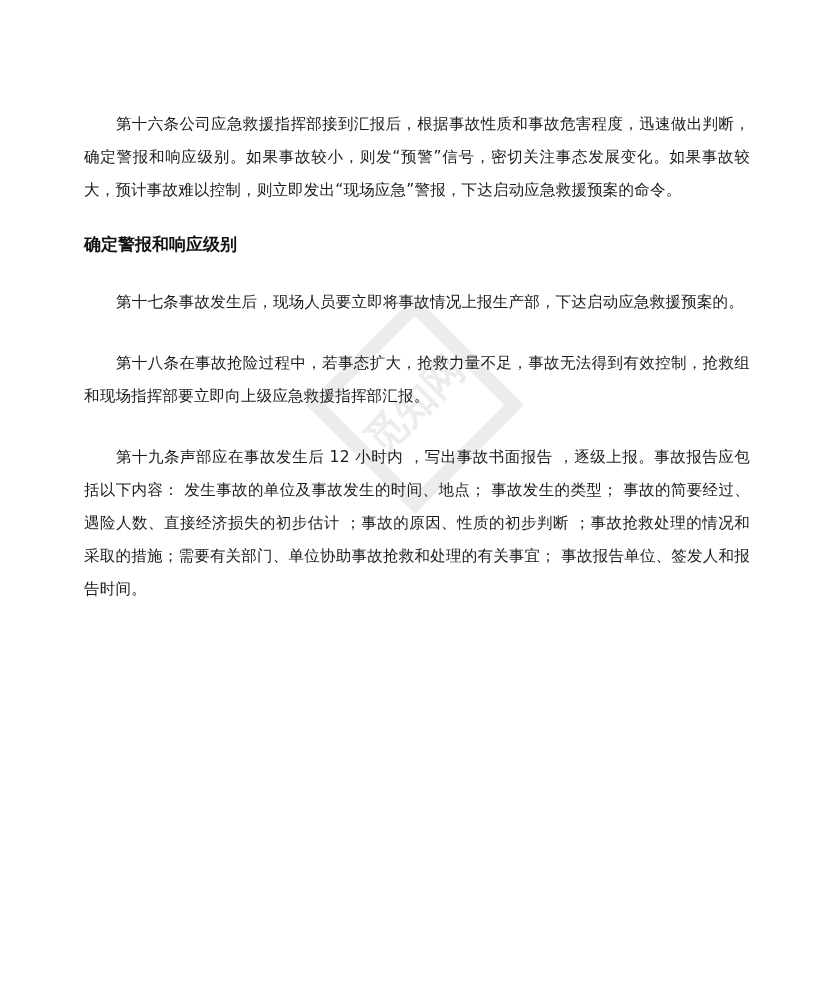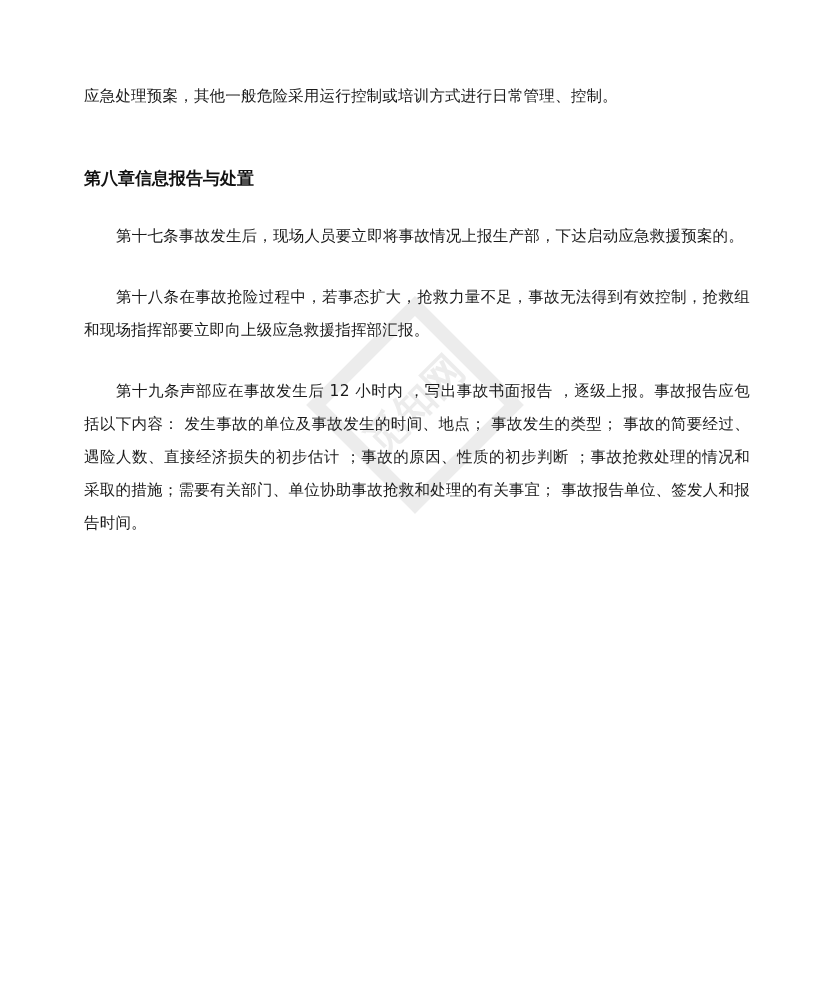--- a/index.html
+++ b/index.html
@@ -60,24 +60,24 @@
 <div class="page">
 
   <svg class="watermark" viewBox="0 0 230 230">
     <g transform="rotate(-45 115 115)">
       <rect x="45" y="45" width="140" height="140" fill="none" stroke="#000" stroke-width="14"></rect>
       <text x="115" y="128" text-anchor="middle" font-size="40" font-family="DejaVu Sans, sans-serif" font-weight="bold" fill="#000">觅知网</text>
     </g>
   </svg>
 
   <div class="content">
-    <p class="para">应急处理预案，其他一般危险采用运行控制或培训方式进行日常管理、控制。</p>
     <div class="gap-lg"></div>
+    <p class="para indent">第十六条公司应急救援指挥部接到汇报后，根据事故性质和事故危害程度，迅速做出判断，确定警报和响应级别。如果事故较小，则发“预警”信号，密切关注事态发展变化。如果事故较大，预计事故难以控制，则立即发出“现场应急”警报，下达启动应急救援预案的命令。</p>
     <div class="gap-md"></div>
-    <h2 class="heading">第八章信息报告与处置</h2>
+    <h2 class="heading">确定警报和响应级别</h2>
     <div class="gap-lg"></div>
     <p class="para indent">第十七条事故发生后，现场人员要立即将事故情况上报生产部，下达启动应急救援预案的。</p>
     <div class="gap-lg"></div>
     <p class="para indent">第十八条在事故抢险过程中，若事态扩大，抢救力量不足，事故无法得到有效控制，抢救组和现场指挥部要立即向上级应急救援指挥部汇报。</p>
     <div class="gap-lg"></div>
     <p class="para indent">第十九条声部应在事故发生后 12 小时内 ，写出事故书面报告 ，逐级上报。事故报告应包括以下内容： 发生事故的单位及事故发生的时间、地点； 事故发生的类型； 事故的简要经过、 遇险人数、直接经济损失的初步估计 ；事故的原因、性质的初步判断 ；事故抢救处理的情况和采取的措施；需要有关部门、单位协助事故抢救和处理的有关事宜； 事故报告单位、签发人和报告时间。</p>
     <div class="gap-md"></div>
     <div class="gap-lg"></div>
   </div>
 </div>

